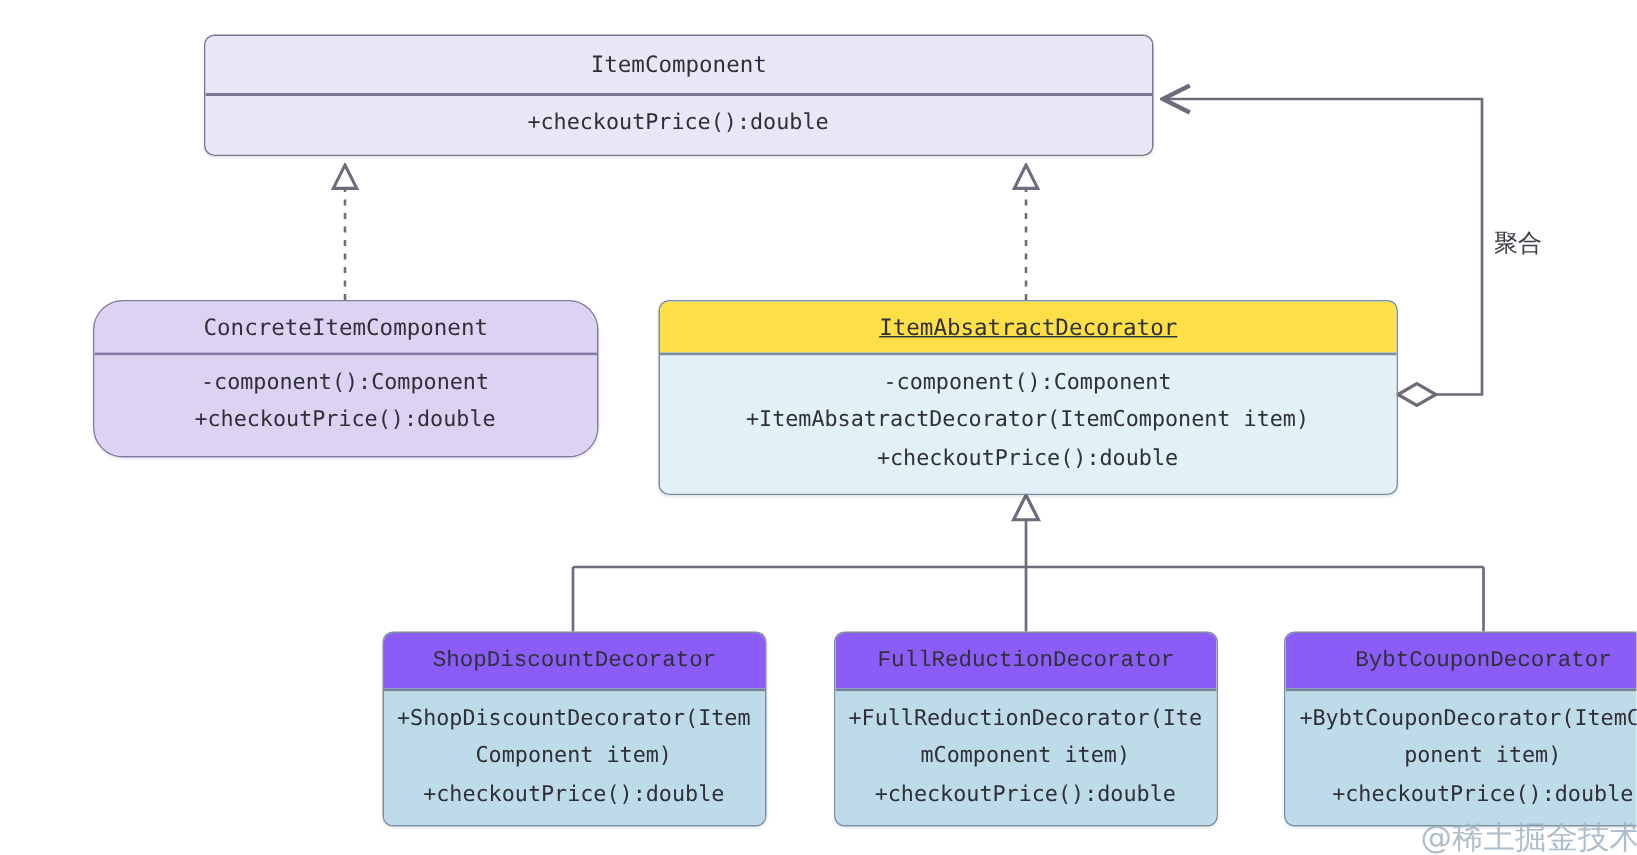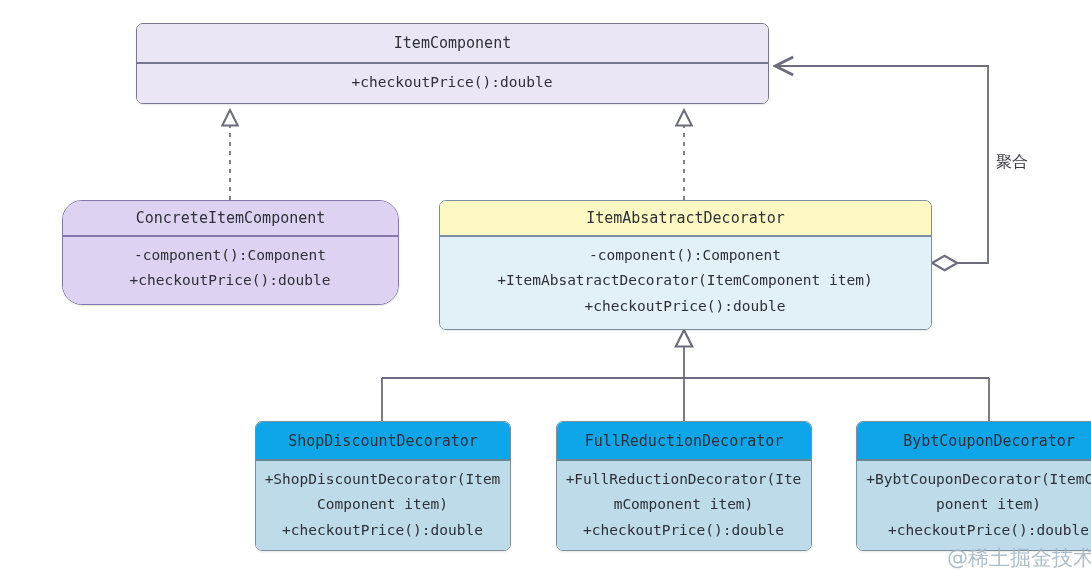--- a/index.html
+++ b/index.html
@@ -68,26 +68,26 @@
   .box-itemcomponent .uml-title { background: #eae6f5; }
   .box-itemcomponent .uml-body  { background: #eae6f5; }
   .box-itemcomponent .uml-sep   { background: #77778f; }
 
   .box-concrete { border-color: #8478a8; border-radius: 20px; }
   .box-concrete .uml-title { background: #ddd2f2; }
   .box-concrete .uml-body  { background: #ddd2f2; }
   .box-concrete .uml-sep   { background: #8478a8; }
 
   .box-abstract { border-color: #7b8fa0; }
-  .box-abstract .uml-title { background: #fef9c3; }
+  .box-abstract .uml-title { background: #fde047; text-decoration: underline; }
   .box-abstract .uml-body  { background: #e2f0f8; }
   .box-abstract .uml-sep   { background: #7b8fa0; }
 
   .box-decorator { border-color: #7b8fa0; }
-  .box-decorator .uml-title { background: #0ea5e9; }
+  .box-decorator .uml-title { background: #8b5cf6; font-family: Liberation Mono, monospace; }
   .box-decorator .uml-body  { background: #bddbe8; }
   .box-decorator .uml-sep   { background: #6b8595; }
 
   .edge-label {
     position: absolute;
     font-family: "DejaVu Sans", "Liberation Sans", sans-serif;
     font-size: 16px;
     color: #3c3c44;
     white-space: nowrap;
     text-align: center;

